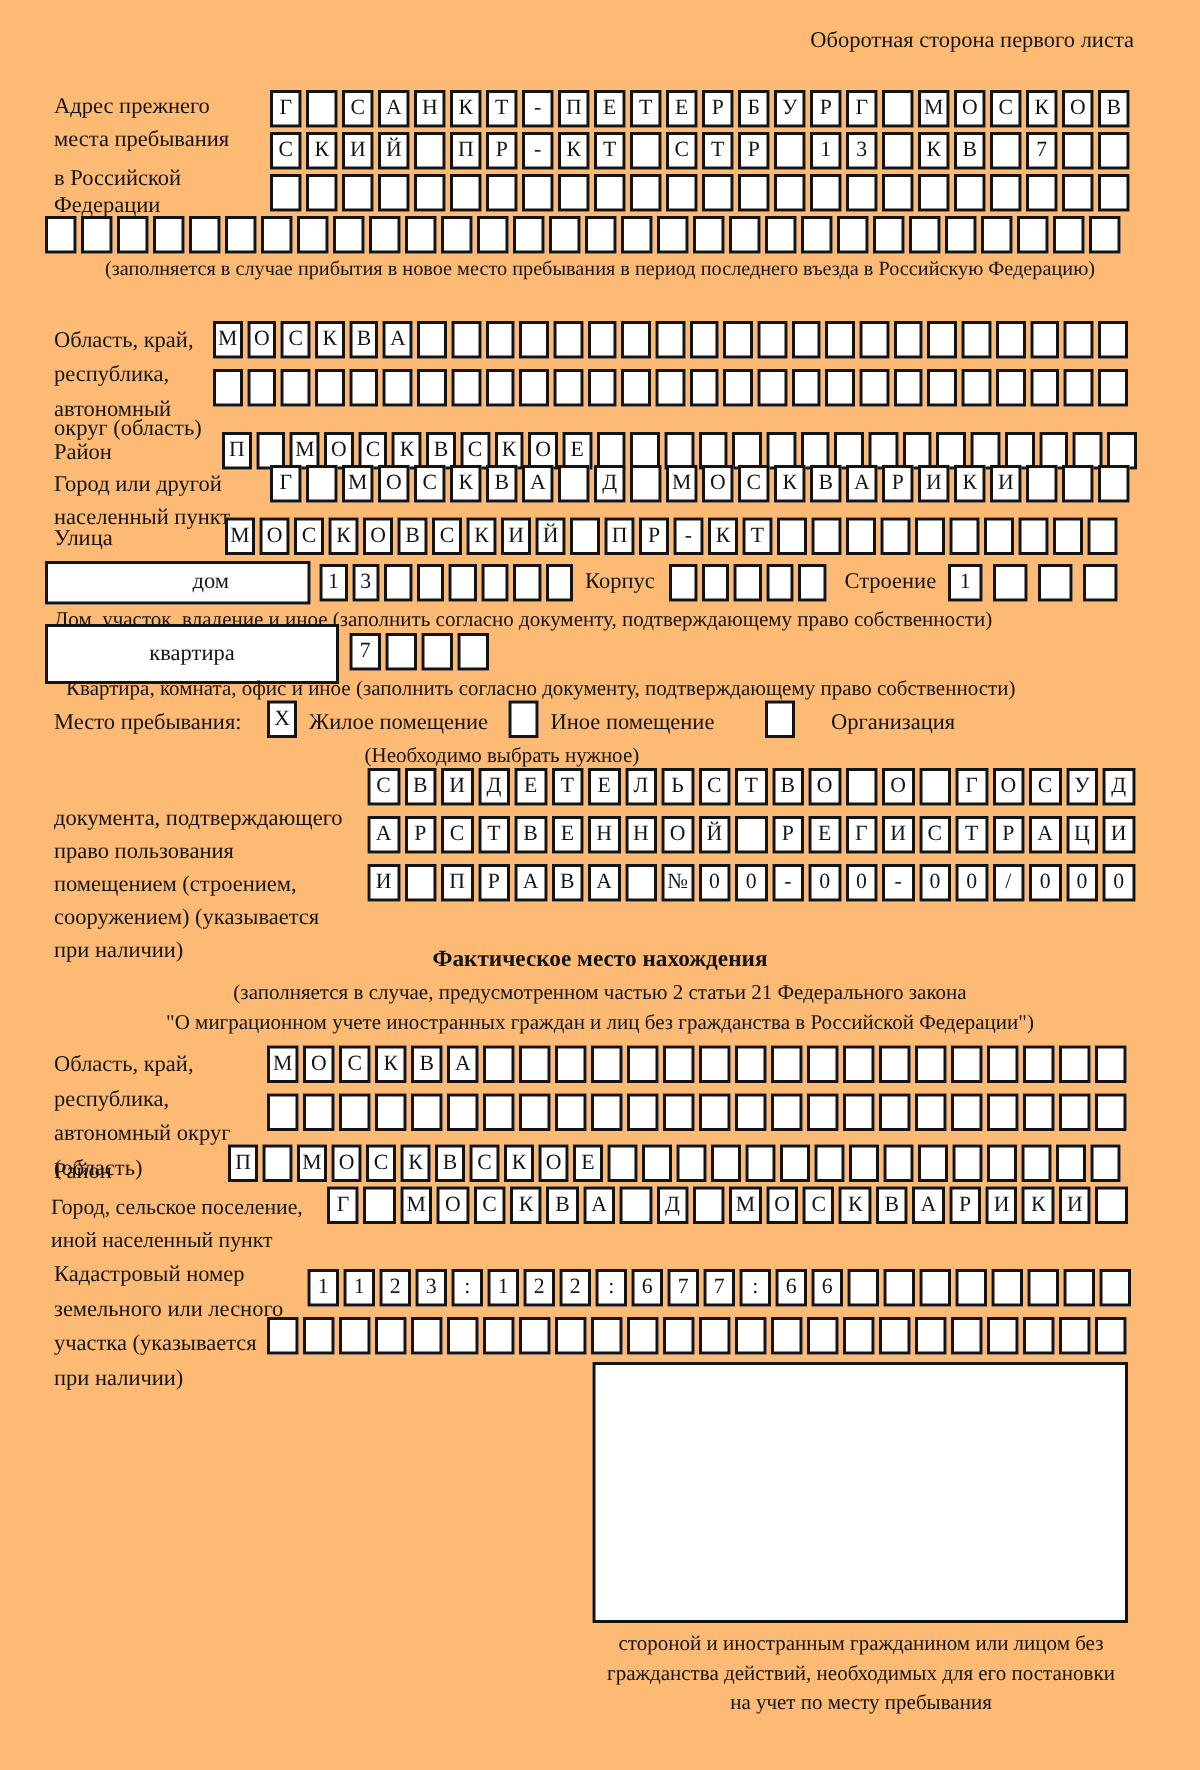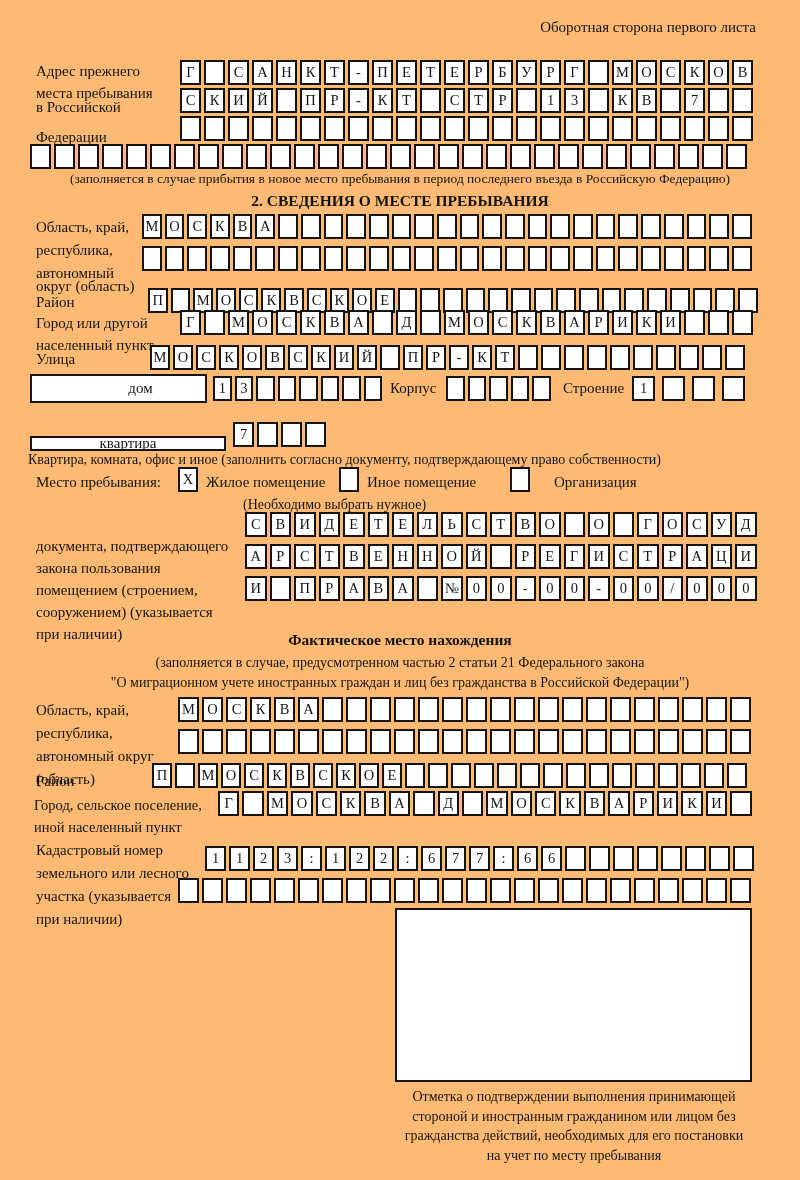--- a/index.html
+++ b/index.html
@@ -30,21 +30,21 @@
 </style>
 </head>
 <body>
 
 <div class="page">
 
   <div class="abs lbl" style="top:16px;right:44px;">Оборотная сторона первого листа</div>
 
   <div class="abs lbl" style="left:36px;top:60px;">Адрес прежнего</div>
   <div class="abs lbl" style="left:36px;top:82px;">места пребывания</div>
-  <div class="abs lbl" style="left:36px;top:96px;">в Российской</div>
+  <div class="abs lbl" style="left:36px;top:108px;">в Российской</div>
   <div class="abs lbl" style="left:36px;top:126px;">Федерации</div>
   <div class="abs cellrow p24" style="left:180px;top:60px;">
       <span class="cell">Г</span>
       <span class="cell"></span>
       <span class="cell">С</span>
       <span class="cell">А</span>
       <span class="cell">Н</span>
       <span class="cell">К</span>
       <span class="cell">Т</span>
       <span class="cell">-</span>
@@ -144,21 +144,20 @@
       <span class="cell"></span>
       <span class="cell"></span>
       <span class="cell"></span>
       <span class="cell"></span>
       <span class="cell"></span>
       <span class="cell"></span>
       <span class="cell"></span>
     </div>
   <div class="abs note center" style="top:171px;">(заполняется в случае прибытия в новое место пребывания в период последнего въезда в Российскую Федерацию)</div>
 
-  <div class="abs title center" style="top:192px;">2. СВЕДЕНИЯ О МЕСТЕ ПРЕБЫВАНИЯ</div>
 
   <div class="abs lbl" style="left:36px;top:216px;">Область, край,</div>
   <div class="abs lbl" style="left:36px;top:239px;">республика,</div>
   <div class="abs lbl" style="left:36px;top:262px;">автономный</div>
   <div class="abs lbl" style="left:36px;top:275px;">округ (область)</div>
   <div class="abs cellrow p227" style="left:142px;top:214px;">
       <span class="cell">М</span>
       <span class="cell">О</span>
       <span class="cell">С</span>
       <span class="cell">К</span>
@@ -325,41 +324,42 @@
       <span class="cell"></span>
       <span class="cell"></span>
     </div>
   <div class="abs lbl" style="left:563px;top:377px;">Строение</div>
   <div class="abs cellrow p30" style="left:632px;top:376px;">
       <span class="cell">1</span>
       <span class="cell"></span>
       <span class="cell"></span>
       <span class="cell"></span>
     </div>
-
-  <div class="abs fieldbox" style="left:30px;top:436px;width:196px;height:15px;">квартира</div>
+  <div class="abs note2" style="left:36px;top:406px;">Дом, участок, владение и иное (заполнить согласно документу, подтверждающему право собственности)</div>
+
+  <div class="abs fieldbox" style="left:30px;top:416px;width:196px;height:40px;">квартира</div>
   <div class="abs cellrow p24" style="left:233px;top:422px;">
       <span class="cell">7</span>
       <span class="cell"></span>
       <span class="cell"></span>
       <span class="cell"></span>
     </div>
-  <div class="abs note2" style="left:28px;top:452px;">Квартира, комната, офис и иное (заполнить согласно документу, подтверждающему право собственности)</div>
+  <div class="abs note2" style="left:44px;top:452px;">Квартира, комната, офис и иное (заполнить согласно документу, подтверждающему право собственности)</div>
 
   <div class="abs lbl" style="left:36px;top:471px;">Место пребывания:</div>
   <span class="abs cell" style="left:178px;top:467px;">X</span>
   <div class="abs lbl" style="left:206px;top:471px;">Жилое помещение</div>
   <span class="abs cell" style="left:339px;top:467px;"></span>
   <div class="abs lbl" style="left:367px;top:471px;">Иное помещение</div>
   <span class="abs cell" style="left:510px;top:467px;"></span>
   <div class="abs lbl" style="left:554px;top:471px;">Организация</div>
   <div class="abs note2" style="left:243px;top:497px;">(Необходимо выбрать нужное)</div>
 
   <div class="abs lbl" style="left:36px;top:535px;">документа, подтверждающего</div>
-  <div class="abs lbl" style="left:36px;top:557px;">закона пользования</div>
+  <div class="abs lbl" style="left:36px;top:557px;">право пользования</div>
   <div class="abs lbl" style="left:36px;top:579px;">помещением (строением,</div>
   <div class="abs lbl" style="left:36px;top:601px;">сооружением) (указывается</div>
   <div class="abs lbl" style="left:36px;top:623px;">при наличии)</div>
   <div class="abs cellrow p245" style="left:245px;top:512px;">
       <span class="cell">С</span>
       <span class="cell">В</span>
       <span class="cell">И</span>
       <span class="cell">Д</span>
       <span class="cell">Е</span>
       <span class="cell">Т</span>
@@ -595,19 +595,18 @@
       <span class="cell"></span>
       <span class="cell"></span>
       <span class="cell"></span>
       <span class="cell"></span>
       <span class="cell"></span>
       <span class="cell"></span>
     </div>
 
   <div class="abs stamp" style="left:395px;top:908px;width:357px;height:174px;"></div>
   <div class="abs cap" style="left:385px;top:1087px;width:378px;">
-    <div>Отметка о подтверждении выполнения принимающей</div>
     <div>стороной и иностранным гражданином или лицом без</div>
     <div>гражданства действий, необходимых для его постановки</div>
     <div>на учет по месту пребывания</div>
   </div>
 
 </div>
 
 </body></html>

